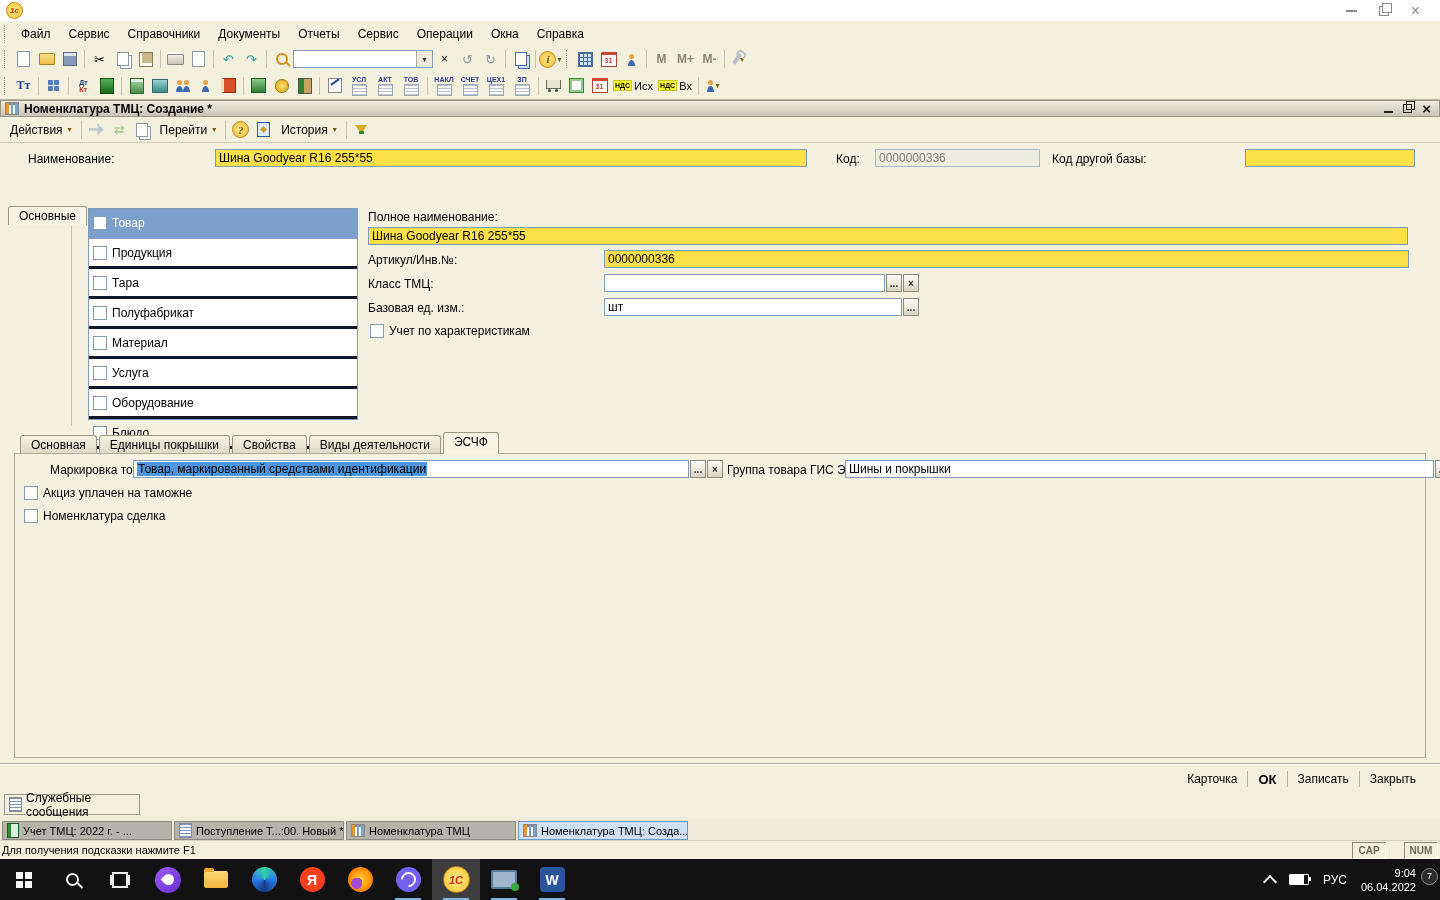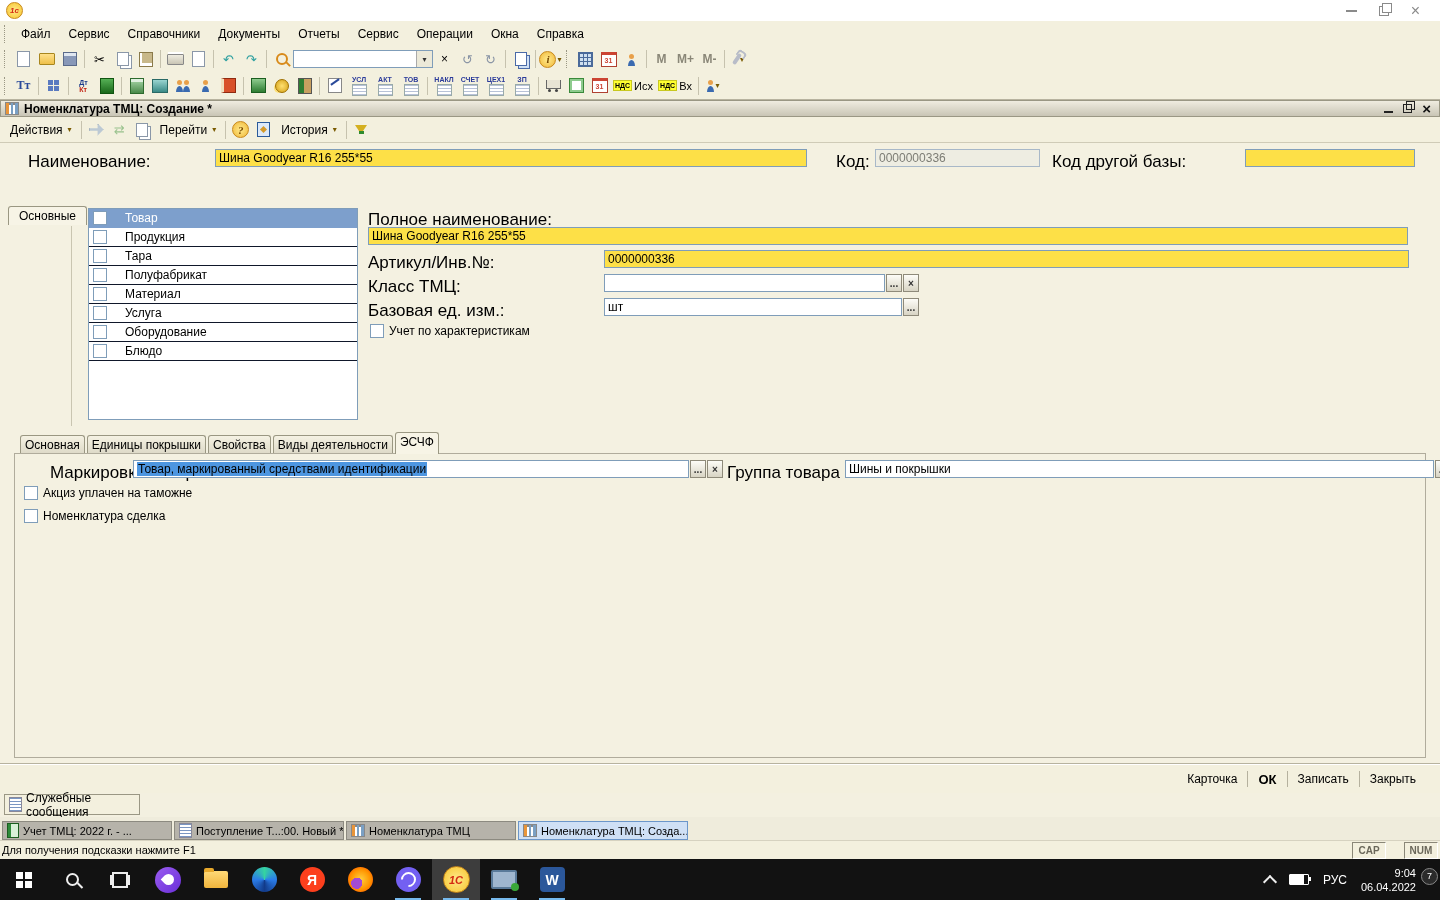--- a/index.html
+++ b/index.html
@@ -102,43 +102,43 @@
   .cg-min{width:9px;height:2px;background:#222;margin-top:6px}
   .cg-restore{width:7px;height:7px;border:1px solid #222;position:relative;background:transparent}
   .cg-restore:before{content:"";position:absolute;left:2px;top:-4px;width:7px;height:7px;border:1px solid #222}
   .cg-close{color:#111;font-size:15px;line-height:11px;font-weight:bold}
 
   #actionbar{top:117px;left:0;width:1440px;height:26px;background:#f3f0de;border-bottom:1px solid #cfcbb7;display:flex;align-items:center;padding-left:4px;box-sizing:border-box}
   .abtn{display:flex;align-items:center;padding:2px 6px;gap:4px}
 
   #form-bg{top:143px;left:0;width:1440px;height:621px;background:#f4f1e1}
 
-  .flabel{position:absolute;font-size:17px;white-space:nowrap}
+  .flabel{position:absolute;font-size:12px;white-space:nowrap}
   .field{position:absolute;height:18px;box-sizing:border-box;border:1px solid #7f9db9;background:#fde047;font-size:12px;padding:1px 3px;font-family:"Liberation Sans",sans-serif}
   .field.disabled{background:#eeede2;color:#7d7d75;border-color:#a8b8c8}
   .fieldrow{position:absolute;display:flex;align-items:stretch;height:18px}
   .fieldrow .fin{flex:1;border:1px solid #7f9db9;background:#fff;padding:1px 3px;font-size:12px;display:flex;align-items:center;overflow:hidden;white-space:nowrap}
   .sqbtn{width:16px;border:1px solid #8e8a7a;background:linear-gradient(#fdfcf7,#d8d4c4);display:flex;align-items:center;justify-content:center;
          font-size:10px;font-weight:bold;color:#333;margin-left:1px;box-sizing:border-box}
   .sel-text{background:#4d96e0;color:#000;padding:0 1px}
 
   .cb{width:12px;height:12px;background:#fff;border:1px solid #7f9db9;display:inline-block;flex:none}
   .cbrow{position:absolute;display:flex;align-items:center;gap:5px}
 
   
   .side-tab{position:absolute;border:1px solid #9a9782;border-bottom:none;border-radius:3px 3px 0 0;background:#f7f4e6;padding:2px 10px}
   .vline{position:absolute;width:1px;background:#c9c5b1}
   #list{position:absolute;left:88px;top:208px;width:270px;height:212px;border:1px solid #7f9db9;background:#fff;box-sizing:border-box}
   #list .lhead{height:20px;background:linear-gradient(#f7f5ea,#dedacb);border-bottom:1px solid #b4b09e;display:flex;align-items:center;padding-left:6px;box-sizing:border-box}
-  .lrow{height:19px;display:flex;align-items:center;gap:18px;padding-left:4px;border-bottom:1px solid #0f172a;box-sizing:border-box}
+  .lrow{height:30px;display:flex;align-items:center;gap:5px;padding-left:4px;border-bottom:3px solid #0f172a;box-sizing:border-box}
   .lrow.selected{background:#7d9fcc;color:#fff;border-bottom-color:#7d9fcc}
 
   
   .tabstrip{position:absolute;left:20px;top:434px;display:flex;align-items:flex-end;gap:2px;height:20px}
-  .tab{border:1px solid #9a9782;border-bottom:none;border-radius:3px 3px 0 0;background:linear-gradient(#f5f2e3,#ddd9c7);padding:2px 4px;height:14px}
+  .tab{border:1px solid #9a9782;border-bottom:none;border-radius:3px 3px 0 0;background:linear-gradient(#f5f2e3,#ddd9c7);padding:2px 10px;height:14px}
   .tab.active{background:#f7f4e6;height:17px;position:relative;z-index:2}
   #tabpage{position:absolute;left:14px;top:453px;width:1412px;height:305px;border:1px solid #b0ac9c;background:#f4f1e1;box-sizing:border-box}
 
   
   #footer{top:764px;left:0;width:1440px;height:29px;background:#f3f0de;border-top:1px solid #fff;box-shadow:0 -1px 0 #b7b39f;
           display:flex;align-items:center;justify-content:flex-end;padding-right:14px;box-sizing:border-box}
   .fbtn{padding:2px 10px}
   .fbtn.ok{font-weight:bold;font-size:13px}
   .fsep{width:1px;height:16px;background:#b5b19e}
 

